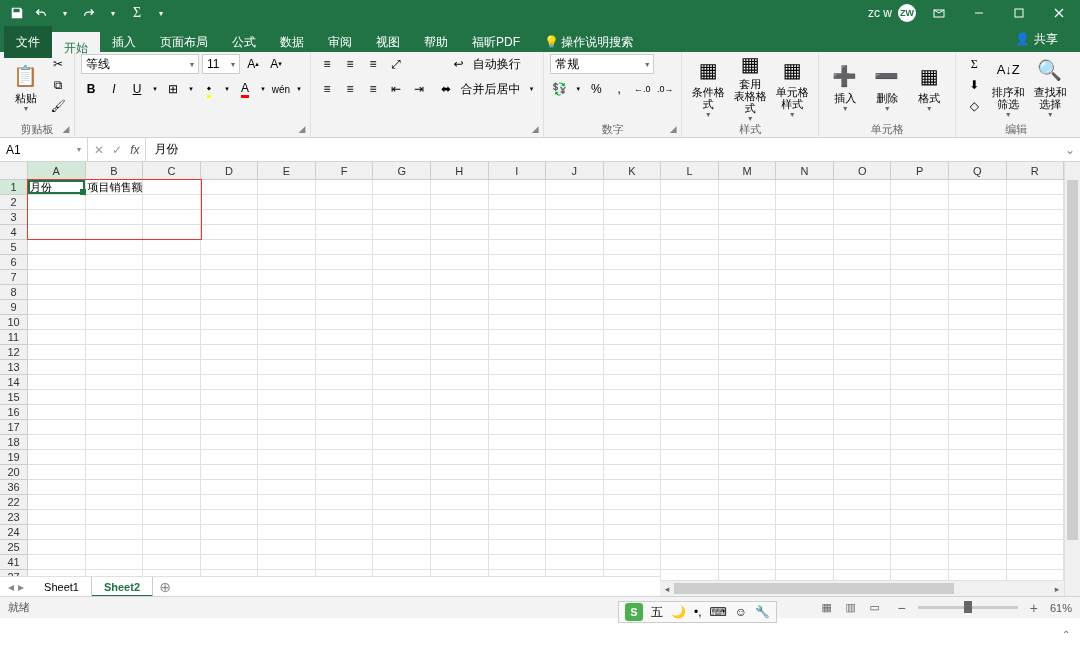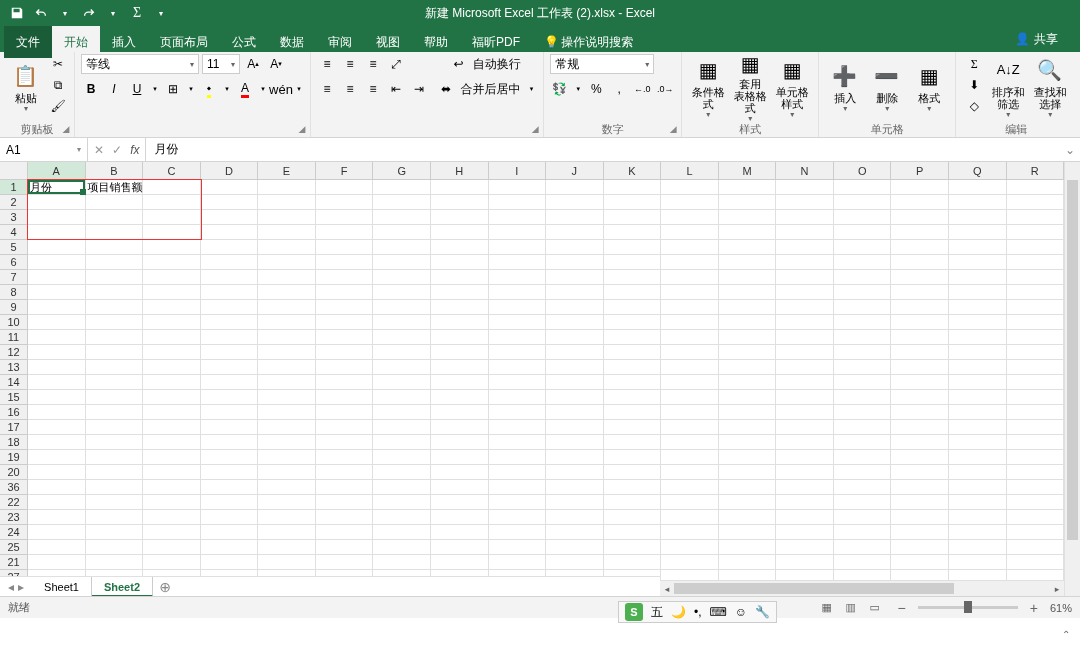--- a/index.html
+++ b/index.html
@@ -8,21 +8,21 @@
 .titlebar { height:26px; background:#217346; display:flex; align-items:center; color:#fff; position:relative; }
 .qat { display:flex; gap:2px; padding:0 6px; align-items:center; }
 .qat-btn { width:22px; height:22px; display:flex; align-items:center; justify-content:center; cursor:pointer; }
 .title-text { position:absolute; left:50%; transform:translateX(-50%); font-size:12px; white-space:nowrap; }
 .title-user { margin-left:auto; display:flex; align-items:center; gap:6px; padding-right:4px; }
 .avatar { width:18px; height:18px; border-radius:50%; background:#fff; color:#217346; font-size:9px; display:flex; align-items:center; justify-content:center; font-weight:600; }
 .win-btn { width:34px; height:26px; display:flex; align-items:center; justify-content:center; cursor:pointer; }
 
 .ribbon-tabs { height:26px; background:#217346; display:flex; align-items:stretch; padding-left:4px; color:#fff; }
 .rtab { padding:16px 12px; display:flex; align-items:center; cursor:pointer; font-size:12px; }
-.rtab.active { background:#f3f3f3; color:#217346; }
+.rtab.active { background:#f3f3f3; color:#217346;margin-top:6px; }
 .rtab.file { background:#1a5c38; }
 .rtab-right { margin-left:auto; display:flex; align-items:center; gap:4px; padding-right:10px; }
 .lightbulb { width:14px; }
 
 .ribbon-body { height:86px; background:#f3f3f3; border-bottom:1px solid #d4d4d4; display:flex; }
 .rgroup { border-right:1px solid #e1e1e1; padding:2px 6px 0; display:flex; flex-direction:column; position:relative; }
 .rgroup-label { text-align:center; font-size:11px; color:#666; height:16px; line-height:16px; }
 .rgroup-body { flex:1; display:flex; align-items:flex-start; gap:2px; }
 
 .big-btn { display:flex; flex-direction:column; align-items:center; justify-content:center; width:40px; height:66px; cursor:pointer; }
@@ -106,21 +106,46 @@
     <div class="qat-btn" style="font-size:8px">▾</div>
     <div class="qat-btn">
         <svg width="14" height="14" viewBox="0 0 16 16" fill="none" stroke="#fff" stroke-width="1.5">
           <path d="M10 4l3 3-3 3M13 7H7a4 4 0 00-4 4"></path>
         </svg>
       </div>
     <div class="qat-btn" style="font-size:8px">▾</div>
     <div class="qat-btn" style="font-family:serif;font-size:14px">Σ</div>
     <div class="qat-btn" style="font-size:8px">▾</div>
   </div>
-  <div class="title-text">新建 Microsoft Excel 工作表 (2).xlsx  -  Excel</div>
+  <div class="title-user">
+    <span>zc w</span>
+    <div class="avatar">ZW</div>
+    <div class="win-btn">
+        <svg width="12" height="12" viewBox="0 0 12 12" fill="none" stroke="#fff">
+          <rect x="1" y="3" width="10" height="7"></rect>
+          <path d="M1 3l5 3 5-3"></path>
+        </svg>
+      </div>
+    <div class="win-btn">
+        <svg width="10" height="10" viewBox="0 0 10 10" stroke="#fff">
+          <line x1="1" y1="5" x2="9" y2="5"></line>
+        </svg>
+      </div>
+    <div class="win-btn">
+        <svg width="10" height="10" viewBox="0 0 10 10" fill="none" stroke="#fff">
+          <rect x="1" y="1" width="8" height="8"></rect>
+        </svg>
+      </div>
+    <div class="win-btn">
+        <svg width="10" height="10" viewBox="0 0 10 10" stroke="#fff" stroke-width="1.2">
+          <line x1="1" y1="1" x2="9" y2="9"></line>
+          <line x1="9" y1="1" x2="1" y2="9"></line>
+        </svg>
+      </div>
+  </div>
 </div>
 
 <div class="ribbon-tabs">
   <div class="rtab file">文件</div>
   <div class="rtab active">开始</div>
   <div class="rtab">插入</div>
   <div class="rtab">页面布局</div>
   <div class="rtab">公式</div>
   <div class="rtab">数据</div>
   <div class="rtab">审阅</div>
@@ -173,21 +198,21 @@
         <div class="small-btn">⊞</div>
         <div class="small-btn" style="font-size:7px;width:10px">▾</div>
         <div class="small-btn">
             <span style="border-bottom:3px solid #ffff00">⬩</span>
           </div>
         <div class="small-btn" style="font-size:7px;width:10px">▾</div>
         <div class="small-btn">
             <span style="border-bottom:3px solid #ff0000">A</span>
           </div>
         <div class="small-btn" style="font-size:7px;width:10px">▾</div>
-        <div class="small-btn" style="font-size:13px">wén</div>
+        <div class="small-btn" style="font-size:10px">wén</div>
         <div class="small-btn" style="font-size:7px;width:10px">▾</div>
       </div>
     </div>
     <div class="launcher">◢</div>
   </div>
 
   <div class="rgroup">
     <div class="rgroup-body">
       <div class="col">
         <div class="row">
@@ -352,21 +377,21 @@
       <div class="row-h">16</div>
       <div class="row-h">17</div>
       <div class="row-h">18</div>
       <div class="row-h">19</div>
       <div class="row-h">20</div>
       <div class="row-h">36</div>
       <div class="row-h">22</div>
       <div class="row-h">23</div>
       <div class="row-h">24</div>
       <div class="row-h">25</div>
-      <div class="row-h">21</div>
+      <div class="row-h">41</div>
       <div class="row-h">27</div>
     </div>
   <div class="cells" id="cell-grid">
       <div class="cell-row">
         <div class="cell">月份</div>
         <div class="cell">项目销售额</div>
         <div class="cell"></div>
         <div class="cell"></div>
         <div class="cell"></div>
         <div class="cell"></div>

